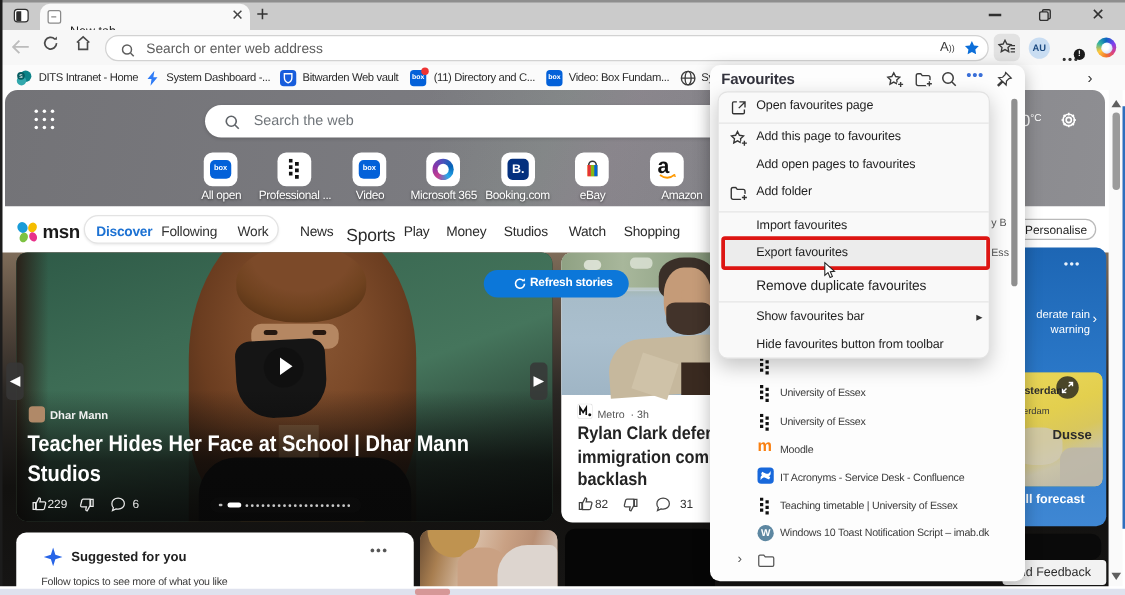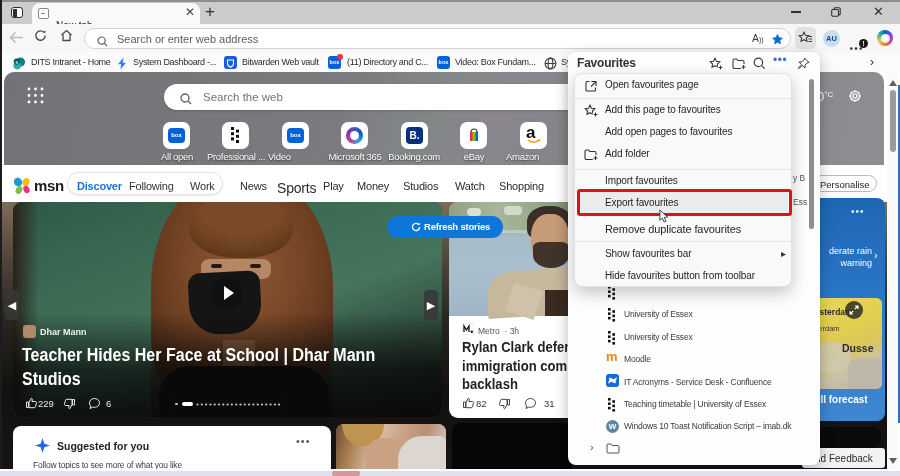--- a/index.html
+++ b/index.html
@@ -177,21 +177,21 @@
       <rect x="0" y="5.2" width="3" height="3"></rect>
       <rect x="5" y="7.8" width="3" height="3"></rect>
       <rect x="0" y="10.4" width="3" height="3"></rect>
       <rect x="5" y="13" width="3" height="3"></rect>
     </g>
   </svg>
 <div class="abs" style="left:200px;top:151px;width:72px;text-align:center;font-size:9.5px;letter-spacing:-.3px;color:#fff;text-shadow:0 1px 2px rgba(0,0,0,.6);white-space:nowrap;">Professional ...</div>
 
 <div class="abs" style="left:282px;top:122px;width:27px;height:27px;background:#fff;border-radius:7px;"></div>
 <div class="abs" style="left:287px;top:128px;width:17px;height:15px;background:#0361d9;border-radius:4px;color:#fff;font-size:6px;font-weight:bold;text-align:center;line-height:15px;">box</div>
-<div class="abs" style="left:268px;top:151px;width:56px;font-size:9.5px;letter-spacing:-.3px;color:#fff;text-shadow:0 1px 2px rgba(0,0,0,.6);white-space:nowrap;">Video</div>
+<div class="abs" style="left:268px;top:151px;width:56px;text-align:center;font-size:9.5px;letter-spacing:-.3px;color:#fff;text-shadow:0 1px 2px rgba(0,0,0,.6);white-space:nowrap;">Video</div>
 
 <div class="abs" style="left:341px;top:122px;width:27px;height:27px;background:#fff;border-radius:7px;"></div>
 <div class="abs" style="left:346px;top:127px;width:17px;height:17px;border-radius:50%;background:conic-gradient(#4b53bc,#0364b8,#28a8ea,#c43e90,#8a34a8,#4b53bc);"></div>
 <div class="abs" style="left:350px;top:131px;width:9px;height:9px;border-radius:50%;background:#fff;"></div>
 <div class="abs" style="left:319px;top:151px;width:72px;text-align:center;font-size:9.5px;letter-spacing:-.3px;color:#fff;text-shadow:0 1px 2px rgba(0,0,0,.6);white-space:nowrap;">Microsoft 365</div>
 
 <div class="abs" style="left:401px;top:122px;width:27px;height:27px;background:#fff;border-radius:7px;"></div>
 <div class="abs" style="left:406px;top:127px;width:17px;height:17px;background:#04307e;border-radius:4px;color:#fff;font-size:10px;font-weight:bold;text-align:center;line-height:17px;">B.</div>
 <div class="abs" style="left:378px;top:151px;width:72px;text-align:center;font-size:9.5px;letter-spacing:-.3px;color:#fff;text-shadow:0 1px 2px rgba(0,0,0,.6);white-space:nowrap;">Booking.com</div>
 
@@ -204,21 +204,21 @@
     <path d="M5 5a3 3 0 0 1 6 0" fill="none" stroke="#333" stroke-width="1.2"></path>
   </svg>
 <div class="abs" style="left:446px;top:151px;width:56px;text-align:center;font-size:9.5px;letter-spacing:-.3px;color:#fff;text-shadow:0 1px 2px rgba(0,0,0,.6);white-space:nowrap;">eBay</div>
 
 <div class="abs" style="left:520px;top:122px;width:27px;height:27px;background:#fff;border-radius:7px;"></div>
 <div class="abs" style="left:526px;top:123px;font-size:17px;font-weight:bold;color:#111;">a</div>
 <svg class="abs" style="left:527px;top:139px;" width="14" height="5" viewBox="0 0 14 5">
     <path d="M1 1c4 3 8 3 12-.5" fill="none" stroke="#f90" stroke-width="1.4"></path>
     <path d="M13 .5l.8 2-2-.4z" fill="#f90"></path>
   </svg>
-<div class="abs" style="left:506px;top:151px;width:56px;text-align:left;font-size:9.5px;letter-spacing:-.3px;color:#fff;text-shadow:0 1px 2px rgba(0,0,0,.6);white-space:nowrap;">Amazon</div>
+<div class="abs" style="left:506px;top:151px;width:56px;text-align:right;font-size:9.5px;letter-spacing:-.3px;color:#fff;text-shadow:0 1px 2px rgba(0,0,0,.6);white-space:nowrap;">Amazon</div>
 
 <svg class="abs" style="left:13px;top:177px;" width="19" height="18" viewBox="0 0 19 18">
     <ellipse cx="5" cy="5" rx="4" ry="4.5" fill="#1a9cd8" transform="rotate(-25 5 5)"></ellipse>
     <ellipse cx="6" cy="13" rx="3.2" ry="4" fill="#7dc242" transform="rotate(25 6 13)"></ellipse>
     <ellipse cx="13" cy="5" rx="3.4" ry="4" fill="#f5bd00" transform="rotate(25 13 5)"></ellipse>
     <ellipse cx="13.5" cy="12.5" rx="3" ry="3.8" fill="#e8318a" transform="rotate(-25 13.5 12.5)"></ellipse>
   </svg>
 <div class="abs" style="left:34px;top:177px;font-size:15px;font-weight:bold;color:#1b1b1b;letter-spacing:-.3px;">msn</div>
 <div class="abs" style="left:67px;top:172px;width:156px;height:23px;background:#fff;border:1px solid #e3e3e3;border-radius:13px;box-sizing:border-box;box-shadow:0 1px 2px rgba(0,0,0,.08);"></div>
 <div class="abs" style="left:77px;top:180px;font-size:11px;letter-spacing:-.2px;font-weight:bold;color:#1d72d3;">Discover</div>

